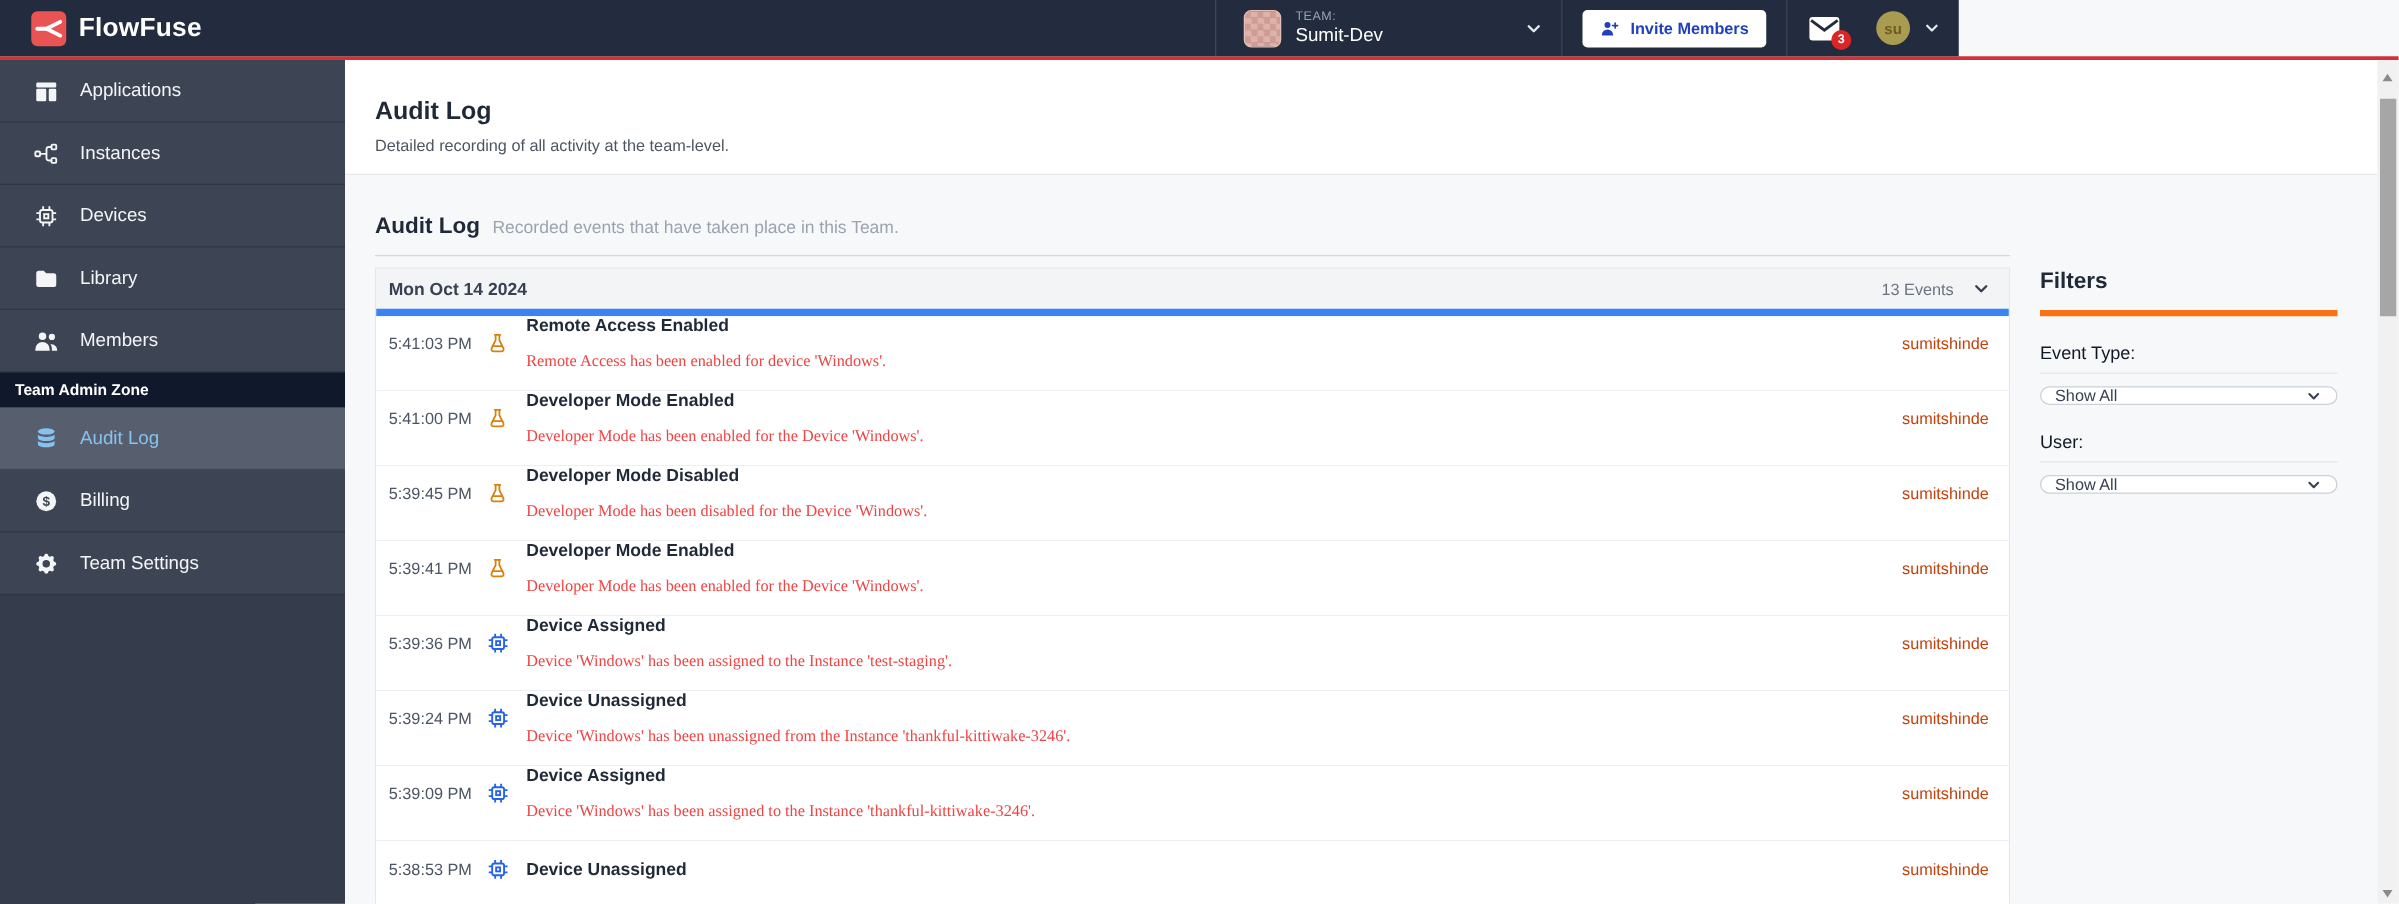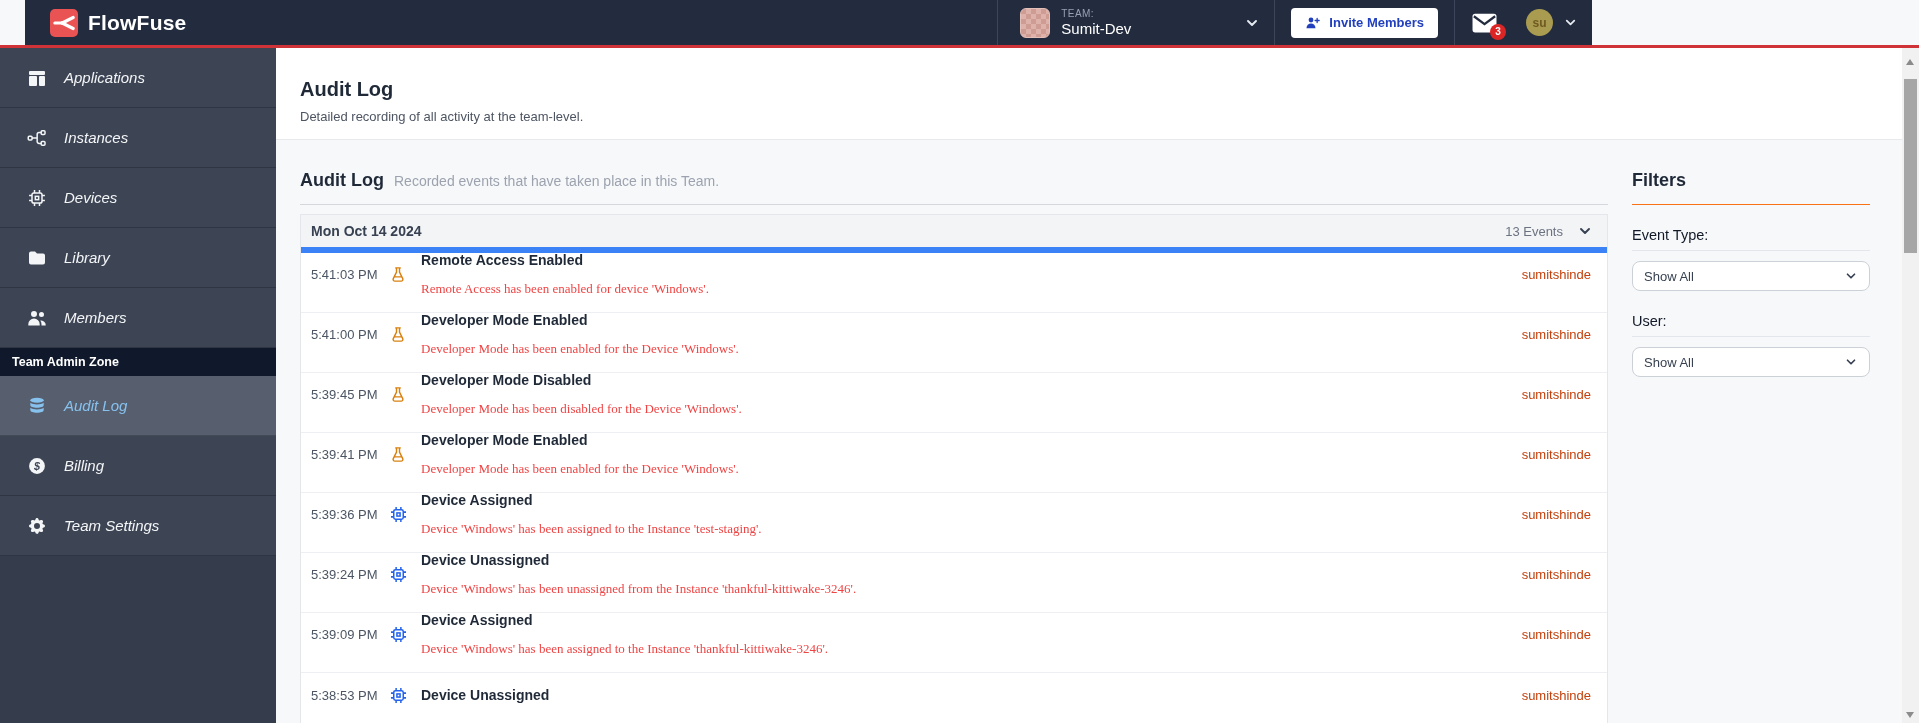--- a/index.html
+++ b/index.html
@@ -1,21 +1,21 @@
 <!DOCTYPE html>
 <html><head>
 <meta charset="utf-8">
 <style>
   * { margin:0; padding:0; box-sizing:border-box; }
   html,body { width:1919px; height:723px; overflow:hidden; }
   body { font-family:"Liberation Sans", sans-serif; background:#f7f8fa; position:relative; }
 
   
   .navbar { position:absolute; top:0; left:0; width:1567px; height:45px;
-            background:#232c3f; display:flex; align-items:center; justify-content:space-between; z-index:30;margin-left:25px; }
+            background:#232c3f; display:flex; align-items:center; justify-content:space-between; z-index:30; }
   .brand { display:flex; align-items:center; gap:10px; padding-left:25px; cursor:pointer; }
   .logo-mark { width:28px; height:28px; background:#ea5354; border-radius:5px; display:flex; align-items:center; justify-content:center; }
   .brand-name { color:#ffffff; font-size:21px; font-weight:700; letter-spacing:.2px; }
   .nav-right { display:flex; align-items:center; height:45px; }
   .nav-divider { width:1px; height:45px; background:#3c4559; }
   .team-selector { width:276px; height:45px; display:flex; align-items:center; padding:0 14px 0 22px; gap:11px; cursor:pointer; }
   .team-avatar { width:30px; height:30px; border-radius:6px;
                  background:repeating-conic-gradient(#dcb2aa 0% 25%, #cf9c93 0% 50%) 0 0/10px 10px; border:1px solid #e3c0b9; }
   .team-texts { display:flex; flex-direction:column; line-height:1.15; flex:1; }
   .team-label { color:#98a1b3; font-size:10px; letter-spacing:.4px; }
@@ -31,22 +31,22 @@
   .user-wrap { display:flex; align-items:center; gap:10px; padding:0 14px 0 12px; cursor:pointer; }
   .user-avatar { width:27px; height:27px; border-radius:50%; background:#a99b50; color:#6f5a22;
                  font-size:12px; font-weight:700; display:flex; align-items:center; justify-content:center; }
 
   
   .accent-line { position:absolute; top:45px; left:0; width:1919px; height:3px; background:#cf3338; z-index:29; }
 
   
   .sidebar { position:absolute; top:48px; left:0; width:276px; height:675px; background:#3d4555;
              display:flex; flex-direction:column; z-index:10; }
-  .side-item { height:60px; display:flex; align-items:center; gap:17px; padding-left:27px;
-               border-bottom:1px solid rgba(0,0,0,.22); cursor:pointer;font-style:italic; }
+  .side-item { height:50px; display:flex; align-items:center; gap:17px; padding-left:27px;
+               border-bottom:1px solid rgba(0,0,0,.22); cursor:pointer; }
   .side-item .lbl { color:#f4f5f7; font-size:15px; }
   .side-item svg { flex:0 0 auto; }
   .admin-zone-label { height:28px; background:#10192c; color:#ffffff; font-size:12.5px; font-weight:600;
                       display:flex; align-items:center; padding-left:12px; }
   .side-item.selected { background:#575f6f; }
   .side-item.selected .lbl { color:#87c2ee; }
   .side-filler { flex:1; background:#353c4b; }
 
   
   .content { position:absolute; top:48px; left:276px; width:1626px; height:675px; background:#f7f8fa; overflow:hidden; }
@@ -72,23 +72,23 @@
   .event-row { height:60px; display:flex; align-items:center; padding:0 16px 16px 10px; border-bottom:1px solid #edeff2; background:#fff; }
   .event-row:last-child { border-bottom:none; }
   .ev-time { flex:0 0 78px; font-size:13px; color:#4b5563; }
   .ev-icon { flex:0 0 20px; margin-right:12px; display:flex; align-items:center; }
   .ev-main { flex:1; min-width:0; display:flex; flex-direction:column; gap:13px; }
   .ev-title { font-size:14px; font-weight:600; color:#1f2937; }
   .ev-desc { font-size:13px; color:#ef4444;font-family:Liberation Serif, serif; }
   .ev-user { flex:0 0 auto; font-size:13px; color:#c2410c; }
 
   
-  .filters-title { font-size:18px; font-weight:600; color:#1f2937; padding-bottom:13px; border-bottom:1px solid #f97316; }
+  .filters-title { font-size:18px; font-weight:600; color:#1f2937; padding-bottom:13px; border-bottom:5px solid #f97316;margin-top:44px; }
   .filter-label { margin-top:22px; font-size:14.5px; font-weight:500; color:#111827; padding-bottom:7px; border-bottom:1px solid #e3e6ea; }
-  .select { margin-top:10px; height:30px; background:#fff; border:1px solid #ccd1d7; border-radius:8px;
+  .select { margin-top:10px; height:15px; background:#fff; border:1px solid #ccd1d7; border-radius:8px;
             display:flex; align-items:center; justify-content:space-between; padding:0 11px; font-size:13px; color:#374151; cursor:pointer; }
 
   
   .scrollbar { position:absolute; top:48px; right:0; width:17px; height:675px; background:#f1f1f1; z-index:40; }
   .sb-arrow-up { position:absolute; top:11px; left:4px; width:0; height:0;
                  border-left:4.5px solid transparent; border-right:4.5px solid transparent; border-bottom:6px solid #8b8b8b; }
   .sb-thumb { position:absolute; top:31px; left:2px; width:13px; height:174px; background:#a6a6a6; cursor:grab; }
   .sb-arrow-down { position:absolute; bottom:5px; left:4px; width:0; height:0;
                    border-left:4.5px solid transparent; border-right:4.5px solid transparent; border-top:6px solid #8b8b8b; }
 </style>

